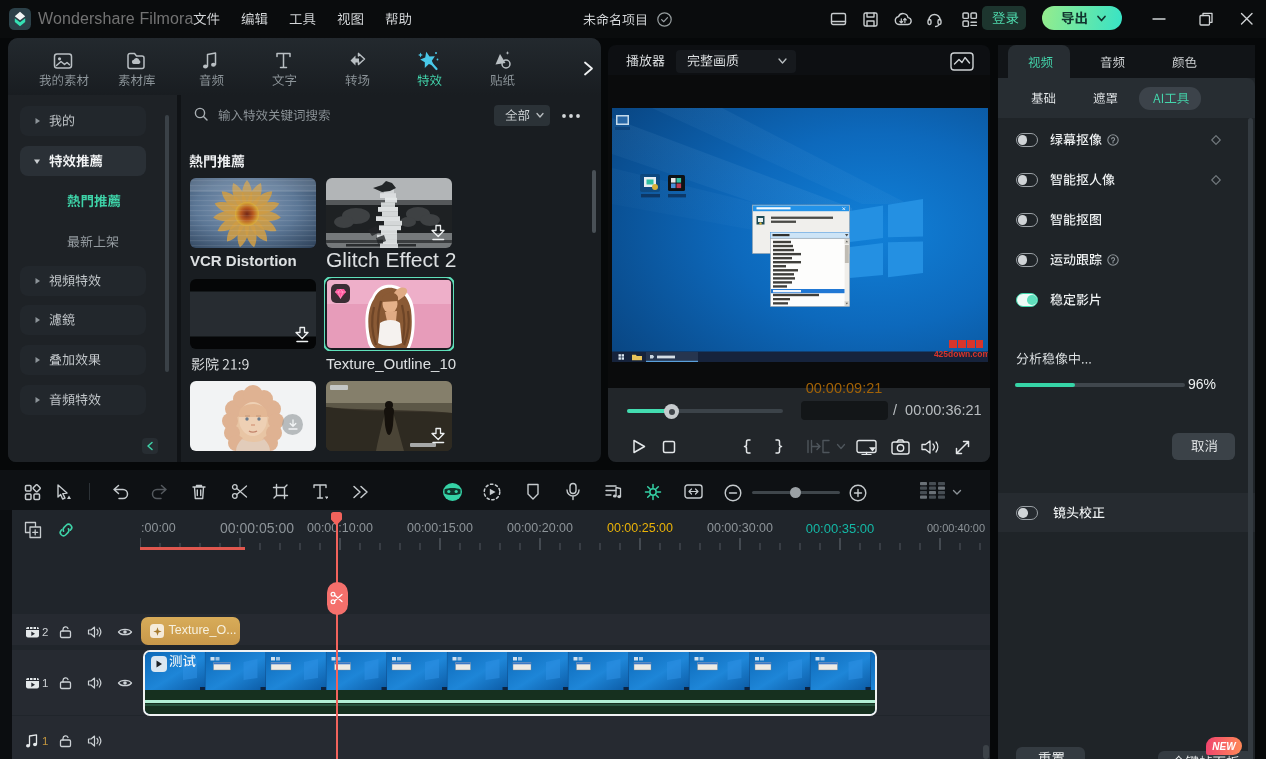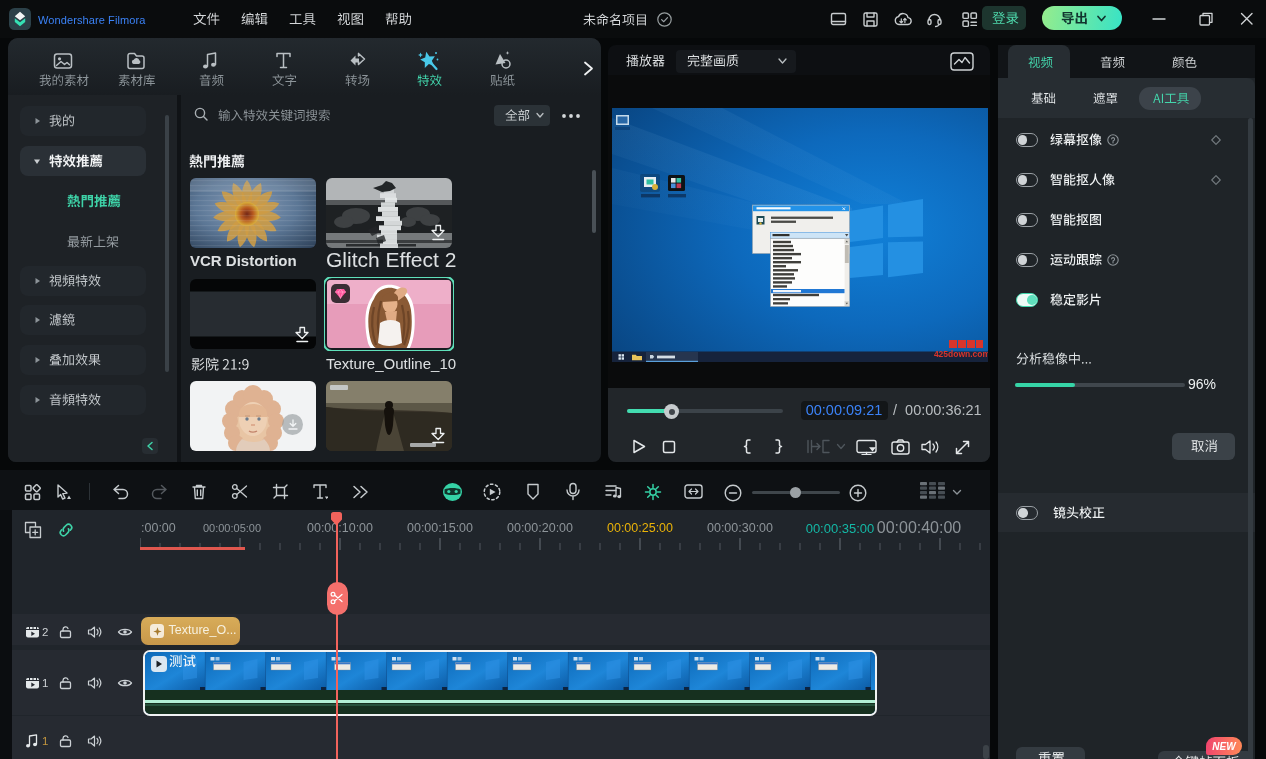--- a/index.html
+++ b/index.html
@@ -5,21 +5,21 @@
 font-family:"Liberation Sans",sans-serif;}
 #app{position:relative;width:1266px;height:759px;background:#060809}
 </style></head><body>
 <div id="app">
 <div style="position:absolute;left:0px;top:0px;width:1266px;height:38px;background:#0a0c0d"></div>
 <svg style="position:absolute;left:9px;top:8px" width="22" height="22" viewBox="0 0 22 22">
       <rect width="22" height="22" rx="5.5" fill="#2c4149"></rect>
       <path d="M5.8 8.2 L11 3.8 L16.2 8.2 L11 12.2 Z" fill="#f2f5f5"></path>
       <path d="M5.8 10.3 L11 14.3 L16.2 10.3 L16.2 13.9 L11 18.2 L5.8 13.9 Z" fill="#35e0b4"></path>
     </svg>
-<div style="position:absolute;left:38px;top:19.5px;transform:translateY(-54%);font-size:11px;color:#3b82f6;font-weight:400;white-space:pre;letter-spacing:0.1px">Wondershare Filmora</div>
+<div style="position:absolute;left:38px;top:19.5px;transform:translateY(-54%);font-size:16px;color:#737373;font-weight:400;white-space:pre;letter-spacing:0.1px">Wondershare Filmora</div>
 <svg style="position:absolute;left:191.5px;top:10.4px" width="29" height="18" viewBox="0 0 29 18">
       <path transform="translate(1,14.0)" d="M5.7 -11.1C6.1 -10.4 6.5 -9.5 6.7 -9L7.8 -9.4C7.6 -9.9 7.2 -10.8 6.8 -11.4ZM0.7 -9V-8H2.8C3.6 -5.9 4.6 -4.1 6 -2.7C4.5 -1.5 2.7 -0.5 0.5 0.1C0.7 0.3 1 0.8 1.1 1.1C3.4 0.3 5.3 -0.6 6.8 -2C8.3 -0.6 10.1 0.4 12.4 1C12.5 0.7 12.8 0.3 13.1 0.1C10.9 -0.5 9.1 -1.4 7.6 -2.7C8.9 -4.1 10 -5.8 10.7 -8H12.9V-9ZM6.8 -3.4C5.5 -4.7 4.5 -6.2 3.8 -8H9.6C8.9 -6.1 8 -4.6 6.8 -3.4Z M17.8 -4.6V-3.6H21.7V1.1H22.7V-3.6H26.4V-4.6H22.7V-7.6H25.8V-8.6H22.7V-11.2H21.7V-8.6H19.8C20 -9.2 20.2 -9.8 20.3 -10.5L19.3 -10.7C19 -8.9 18.5 -7.2 17.7 -6C17.9 -5.9 18.3 -5.7 18.5 -5.5C18.9 -6.1 19.2 -6.8 19.5 -7.6H21.7V-4.6ZM17.1 -11.3C16.4 -9.2 15.2 -7.2 13.9 -5.9C14.1 -5.7 14.4 -5.1 14.5 -4.9C14.9 -5.4 15.3 -5.9 15.8 -6.5V1.1H16.7V-8.1C17.2 -9 17.7 -10 18.1 -11Z" fill="#d5d8da"></path>
     </svg>
 <svg style="position:absolute;left:239.5px;top:10.4px" width="29" height="18" viewBox="0 0 29 18">
       <path transform="translate(1,14.0)" d="M0.5 -0.7 0.8 0.2C1.9 -0.2 3.3 -0.8 4.7 -1.4L4.5 -2.2C3 -1.6 1.5 -1.1 0.5 -0.7ZM0.8 -5.7C1 -5.8 1.3 -5.9 2.8 -6.1C2.3 -5.2 1.8 -4.5 1.6 -4.3C1.2 -3.8 0.9 -3.4 0.6 -3.3C0.7 -3.1 0.9 -2.6 0.9 -2.5C1.2 -2.6 1.6 -2.8 4.6 -3.4C4.5 -3.7 4.5 -4 4.5 -4.3L2.3 -3.8C3.2 -5 4.1 -6.6 4.9 -8.1L4.1 -8.5C3.9 -8 3.6 -7.5 3.3 -7L1.8 -6.8C2.6 -8 3.3 -9.5 3.9 -11L2.9 -11.3C2.4 -9.7 1.5 -7.9 1.2 -7.5C1 -7 0.7 -6.7 0.5 -6.6C0.6 -6.4 0.8 -5.9 0.8 -5.7ZM8.4 -4.7V-2.7H7.3V-4.7ZM9.1 -4.7H10.1V-2.7H9.1ZM6.5 -5.6V1H7.3V-1.9H8.4V0.6H9.1V-1.9H10.1V0.6H10.8V-1.9H11.8V0.1C11.8 0.2 11.7 0.2 11.6 0.2C11.5 0.2 11.3 0.2 11 0.2C11.1 0.4 11.2 0.8 11.2 1C11.7 1 12 1 12.3 0.8C12.5 0.7 12.6 0.5 12.6 0.1V-5.6L11.8 -5.6ZM10.8 -4.7H11.8V-2.7H10.8ZM8.2 -11.2C8.4 -10.8 8.6 -10.3 8.7 -9.9H5.6V-7C5.6 -4.9 5.5 -1.9 4.2 0.3C4.4 0.4 4.9 0.7 5 0.9C6.3 -1.3 6.5 -4.5 6.5 -6.7H12.4V-9.9H9.8C9.7 -10.3 9.4 -10.9 9.1 -11.4ZM6.5 -9H11.5V-7.6H6.5Z M20.9 -10.1H24.6V-8.8H20.9ZM20 -10.9V-8H25.5V-10.9ZM14.6 -4.5C14.7 -4.6 15.1 -4.7 15.6 -4.7H16.8V-2.7L14 -2.3L14.3 -1.3L16.8 -1.8V1H17.7V-2L19.3 -2.3L19.2 -3.2L17.7 -2.9V-4.7H19V-5.6H17.7V-7.7H16.8V-5.6H15.5C15.9 -6.5 16.3 -7.6 16.6 -8.8H19.1V-9.7H16.8C16.9 -10.2 17.1 -10.7 17.1 -11.1L16.1 -11.3C16.1 -10.8 16 -10.3 15.8 -9.7H14.1V-8.8H15.6C15.3 -7.7 15.1 -6.8 14.9 -6.5C14.7 -5.9 14.5 -5.4 14.3 -5.4C14.4 -5.1 14.5 -4.7 14.6 -4.5ZM24.5 -6.4V-5.2H21.1V-6.4ZM18.9 -1 19.1 -0.1 24.5 -0.5V1.1H25.4V-0.6L26.4 -0.7L26.5 -1.6L25.4 -1.5V-6.4H26.4V-7.2H19.2V-6.4H20.1V-1.1ZM24.5 -4.4V-3.3H21.1V-4.4ZM24.5 -2.5V-1.4L21.1 -1.2V-2.5Z" fill="#d5d8da"></path>
     </svg>
 <svg style="position:absolute;left:287.5px;top:10.4px" width="29" height="18" viewBox="0 0 29 18">
       <path transform="translate(1,14.0)" d="M0.7 -1V0H12.8V-1H7.3V-8.8H12.2V-9.8H1.4V-8.8H6.2V-1Z M21.7 -1.1C23.2 -0.4 24.7 0.4 25.7 1.1L26.5 0.3C25.5 -0.3 23.8 -1.2 22.3 -1.8ZM17.9 -1.8C17.1 -1.1 15.4 -0.2 14 0.4C14.3 0.5 14.6 0.9 14.8 1.1C16.1 0.5 17.8 -0.3 18.9 -1.2ZM16.4 -10.7V-2.8H14.2V-1.9H26.3V-2.8H24.3V-10.7ZM17.3 -2.8V-4H23.3V-2.8ZM17.3 -7.9H23.3V-6.8H17.3ZM17.3 -8.7V-9.9H23.3V-8.7ZM17.3 -6H23.3V-4.8H17.3Z" fill="#d5d8da"></path>
     </svg>
 <svg style="position:absolute;left:335.5px;top:10.4px" width="29" height="18" viewBox="0 0 29 18">
@@ -501,21 +501,21 @@
         <rect x="355" y="232" width="8" height="8"></rect>
         <rect x="364" y="232" width="7" height="8"></rect>
 <text x="350" y="249" font-size="8.5" text-anchor="middle" font-family="Liberation Sans" font-weight="bold">425down.com</text>
       </g>
 </svg>
 <div style="position:absolute;left:627px;top:409px;width:156px;height:4px;background:#3c4349;border-radius:2px"></div>
 <div style="position:absolute;left:627px;top:409px;width:44px;height:4px;background:#43dcb0;border-radius:2px"></div>
 <div style="position:absolute;left:664px;top:404px;width:15px;height:15px;border-radius:50%;background:#c7cbcd"></div>
 <div style="position:absolute;left:668.5px;top:408.5px;width:6px;height:6px;border-radius:50%;background:#41464b"></div>
 <div style="position:absolute;left:801px;top:401px;width:87px;height:19px;background:#131618;border-radius:4px"></div>
-<div style="position:absolute;left:844px;top:411.0px;transform:translate(-50%,-54%);font-size:14.5px;color:#3b82f6;font-weight:400;white-space:pre;">00:00:09:21</div>
+<div style="position:absolute;left:844px;top:389px;transform:translate(-50%,-54%);font-size:14.5px;color:#a16207;font-weight:400;white-space:pre;">00:00:09:21</div>
 <div style="position:absolute;left:893px;top:411.0px;transform:translateY(-54%);font-size:14.5px;color:#b9bdc0;font-weight:400;white-space:pre;">/  00:00:36:21</div>
 <svg style="position:absolute;left:631px;top:438px;" width="16" height="17" viewBox="0 0 16 17" fill="none" stroke-linecap="round" stroke-linejoin="round">
       <path d="M3 2.5 L13.5 8.5 L3 14.5 Z" stroke="#e4e7e9" stroke-width="1.5"></path>
     </svg>
 <svg style="position:absolute;left:662px;top:440px;" width="14" height="14" viewBox="0 0 14 14" fill="none" stroke-linecap="round" stroke-linejoin="round">
       <rect x="1.5" y="1.5" width="11" height="11" rx="1.5" stroke="#e4e7e9" stroke-width="1.5"></rect>
     </svg>
 <svg style="position:absolute;left:741px;top:438px;" width="12" height="17" viewBox="0 0 12 17" fill="none" stroke-linecap="round" stroke-linejoin="round">
       <path d="M9 2 H7 C5.8 2 5.5 2.8 5.5 4 V6.5 C5.5 7.8 5 8.5 3.5 8.5 C5 8.5 5.5 9.2 5.5 10.5 V13 C5.5 14.2 5.8 15 7 15 H9" stroke="#e4e7e9" stroke-width="1.5"></path>
     </svg>
@@ -739,28 +739,28 @@
       <path d="M11.2 8.8 v5 M8.7 11.3 h5" stroke="#c6cbce" stroke-width="1.3"></path>
     </svg>
 <svg style="position:absolute;left:57px;top:521px;" width="18" height="18" viewBox="0 0 18 18" fill="none" stroke-linecap="round" stroke-linejoin="round">
       <g transform="rotate(-45 9 9)" stroke="#3ed3a8" stroke-width="1.6">
         <path d="M6 5.8 h-0.5 a3.2 3.2 0 0 0 0 6.4 h3 a3.2 3.2 0 0 0 3.1 -2.4"></path>
         <path d="M12 12.2 h0.5 a3.2 3.2 0 0 0 0 -6.4 h-3 a3.2 3.2 0 0 0 -3.1 2.4"></path>
       </g>
     </svg>
 <div style="position:absolute;left:140px;top:510px;width:845px;height:40px;overflow:hidden">
 <div style="position:absolute;left:1px;top:18px;transform:translateY(-50%);font-size:12.5px;color:#8d9499;white-space:pre">:00:00</div>
-<div style="position:absolute;left:92px;top:18px;transform:translate(-50%,-50%);font-size:11px;color:#8d9499;white-space:pre">00:00:05:00</div>
+<div style="position:absolute;left:117px;top:18px;transform:translate(-50%,-50%);font-size:14px;color:#8d9499;white-space:pre">00:00:05:00</div>
 <div style="position:absolute;left:200px;top:18px;transform:translate(-50%,-50%);font-size:12.5px;color:#8d9499;white-space:pre">00:00:10:00</div>
 <div style="position:absolute;left:300px;top:18px;transform:translate(-50%,-50%);font-size:12.5px;color:#8d9499;white-space:pre">00:00:15:00</div>
 <div style="position:absolute;left:400px;top:18px;transform:translate(-50%,-50%);font-size:12.5px;color:#8d9499;white-space:pre">00:00:20:00</div>
 <div style="position:absolute;left:500px;top:18px;transform:translate(-50%,-50%);font-size:12.5px;color:#eab308;white-space:pre">00:00:25:00</div>
 <div style="position:absolute;left:600px;top:18px;transform:translate(-50%,-50%);font-size:12.5px;color:#8d9499;white-space:pre">00:00:30:00</div>
 <div style="position:absolute;left:700px;top:18px;transform:translate(-50%,-50%);font-size:13px;color:#14b8a6;white-space:pre">00:00:35:00</div>
-<div style="position:absolute;left:779px;top:18px;transform:translate(-50%,-50%);font-size:16px;color:#8d9499;white-space:pre">00:00:40:00</div>
+<div style="position:absolute;left:816px;top:18px;transform:translate(-50%,-50%);font-size:11px;color:#8d9499;white-space:pre">00:00:40:00</div>
 <svg style="position:absolute;left:0;top:0" width="845" height="40" viewBox="0 0 845 40">
         <rect x="-0.6" y="28" width="1.2" height="14" fill="#5d646b"></rect>
         <rect x="19.5" y="33" width="1" height="9" fill="#50575e"></rect>
         <rect x="39.5" y="33" width="1" height="9" fill="#50575e"></rect>
         <rect x="59.5" y="33" width="1" height="9" fill="#50575e"></rect>
         <rect x="79.5" y="33" width="1" height="9" fill="#50575e"></rect>
         <rect x="99.4" y="28" width="1.2" height="14" fill="#5d646b"></rect>
         <rect x="119.5" y="33" width="1" height="9" fill="#50575e"></rect>
         <rect x="139.5" y="33" width="1" height="9" fill="#50575e"></rect>
         <rect x="159.5" y="33" width="1" height="9" fill="#50575e"></rect>

